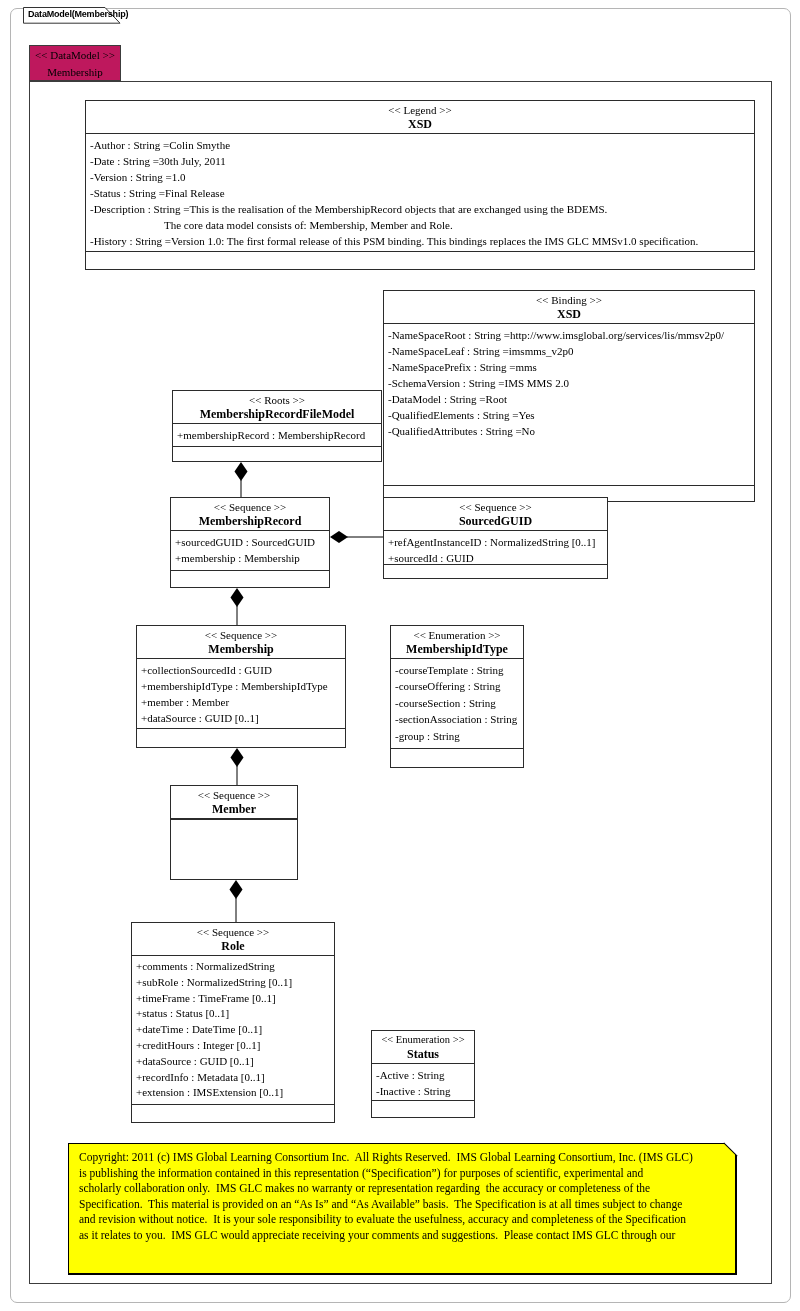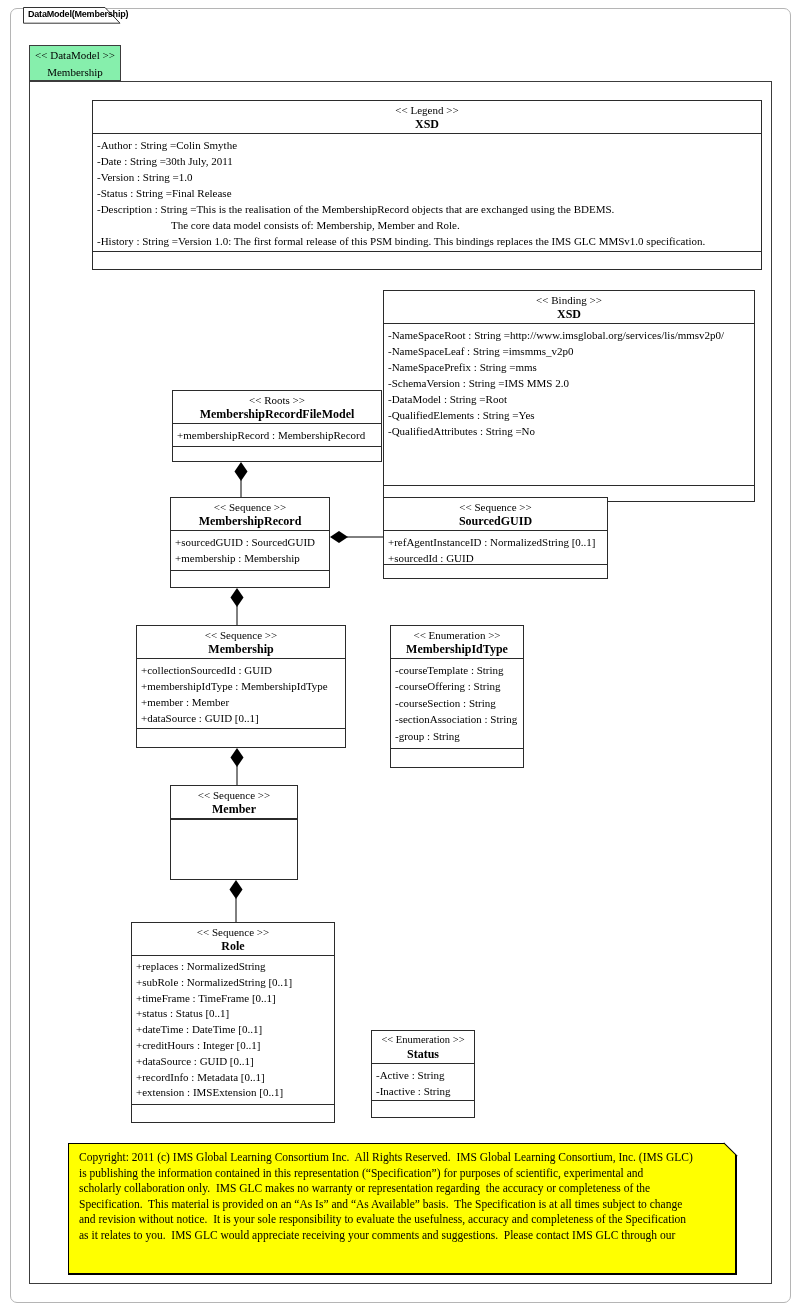--- a/index.html
+++ b/index.html
@@ -8,21 +8,21 @@
 
   .outer-frame { position:absolute; left:10px; top:8px; width:779px; height:1293px;
                  border:1px solid #b5b5b5; border-radius:7px; }
 
   .frame-tab { position:absolute; left:23px; top:7px; width:98px; height:17px; }
   .frame-tab .tab-label { position:absolute; left:5px; top:2px; width:90px;
       font-family:"Liberation Sans", sans-serif; font-size:9px; font-weight:bold;
       letter-spacing:-0.2px; white-space:nowrap; }
 
   .package-head { position:absolute; left:29px; top:45px; width:92px; height:36px;
-      border:1px solid #3c3c3c; background:#86efac; text-align:center;
+      border:1px solid #3c3c3c; background:#be185d; text-align:center;
       font-size:11px; line-height:17px; padding-top:1px; box-sizing:border-box; }
   .package-body { position:absolute; left:29px; top:81px; width:741px; height:1201px;
       border:1px solid #3c3c3c; background:#fff; }
 
   .uml-box { position:absolute; background:#fff; border:1px solid #2b2b2b;
       display:flex; flex-direction:column; box-sizing:border-box; }
   .uml-head { border-bottom:1px solid #2b2b2b; text-align:center; padding:2px 1px 1px; }
   .uml-stereo { font-size:11px; line-height:14px; white-space:nowrap; }
   .uml-name { font-size:12px; font-weight:bold; line-height:15px; white-space:nowrap; }
   .uml-attrs { flex:1; padding:3px 3px 0 4px; font-size:11px; overflow:hidden; }
@@ -57,21 +57,21 @@
     </svg>
     <div class="tab-label">DataModel(Membership)</div>
   </div>
 
   <div class="package-head">
     <div>&lt;&lt; DataModel &gt;&gt;</div>
     <div>Membership</div>
   </div>
   <div class="package-body"></div>
 
-  <div class="uml-box" style="left:92px; top:100px; width:670px; height:170px;">
+  <div class="uml-box" style="left:85px; top:100px; width:670px; height:170px;">
     <div class="uml-head">
       <div class="uml-stereo">&lt;&lt; Legend &gt;&gt;</div>
       <div class="uml-name">XSD</div>
     </div>
     <div class="uml-attrs legend-attrs">
       <div>-Author : String =Colin Smythe</div>
       <div>-Date : String =30th July, 2011</div>
       <div>-Version : String =1.0</div>
       <div>-Status : String =Final Release</div>
       <div>-Description : String =This is the realisation of the MembershipRecord objects that are exchanged using the BDEMS.</div>
@@ -169,21 +169,21 @@
     </div>
     <div class="uml-empty" style="height:19px;"></div>
   </div>
 
   <div class="uml-box" style="left:131px; top:922px; width:204px; height:201px;">
     <div class="uml-head">
       <div class="uml-stereo">&lt;&lt; Sequence &gt;&gt;</div>
       <div class="uml-name">Role</div>
     </div>
     <div class="uml-attrs role-attrs">
-      <div>+replaces : NormalizedString</div>
+      <div>+comments : NormalizedString</div>
       <div>+subRole : NormalizedString [0..1]</div>
       <div>+timeFrame : TimeFrame [0..1]</div>
       <div>+status : Status [0..1]</div>
       <div>+dateTime : DateTime [0..1]</div>
       <div>+creditHours : Integer [0..1]</div>
       <div>+dataSource : GUID [0..1]</div>
       <div>+recordInfo : Metadata [0..1]</div>
       <div>+extension : IMSExtension [0..1]</div>
     </div>
     <div class="uml-empty" style="height:17px;"></div>

